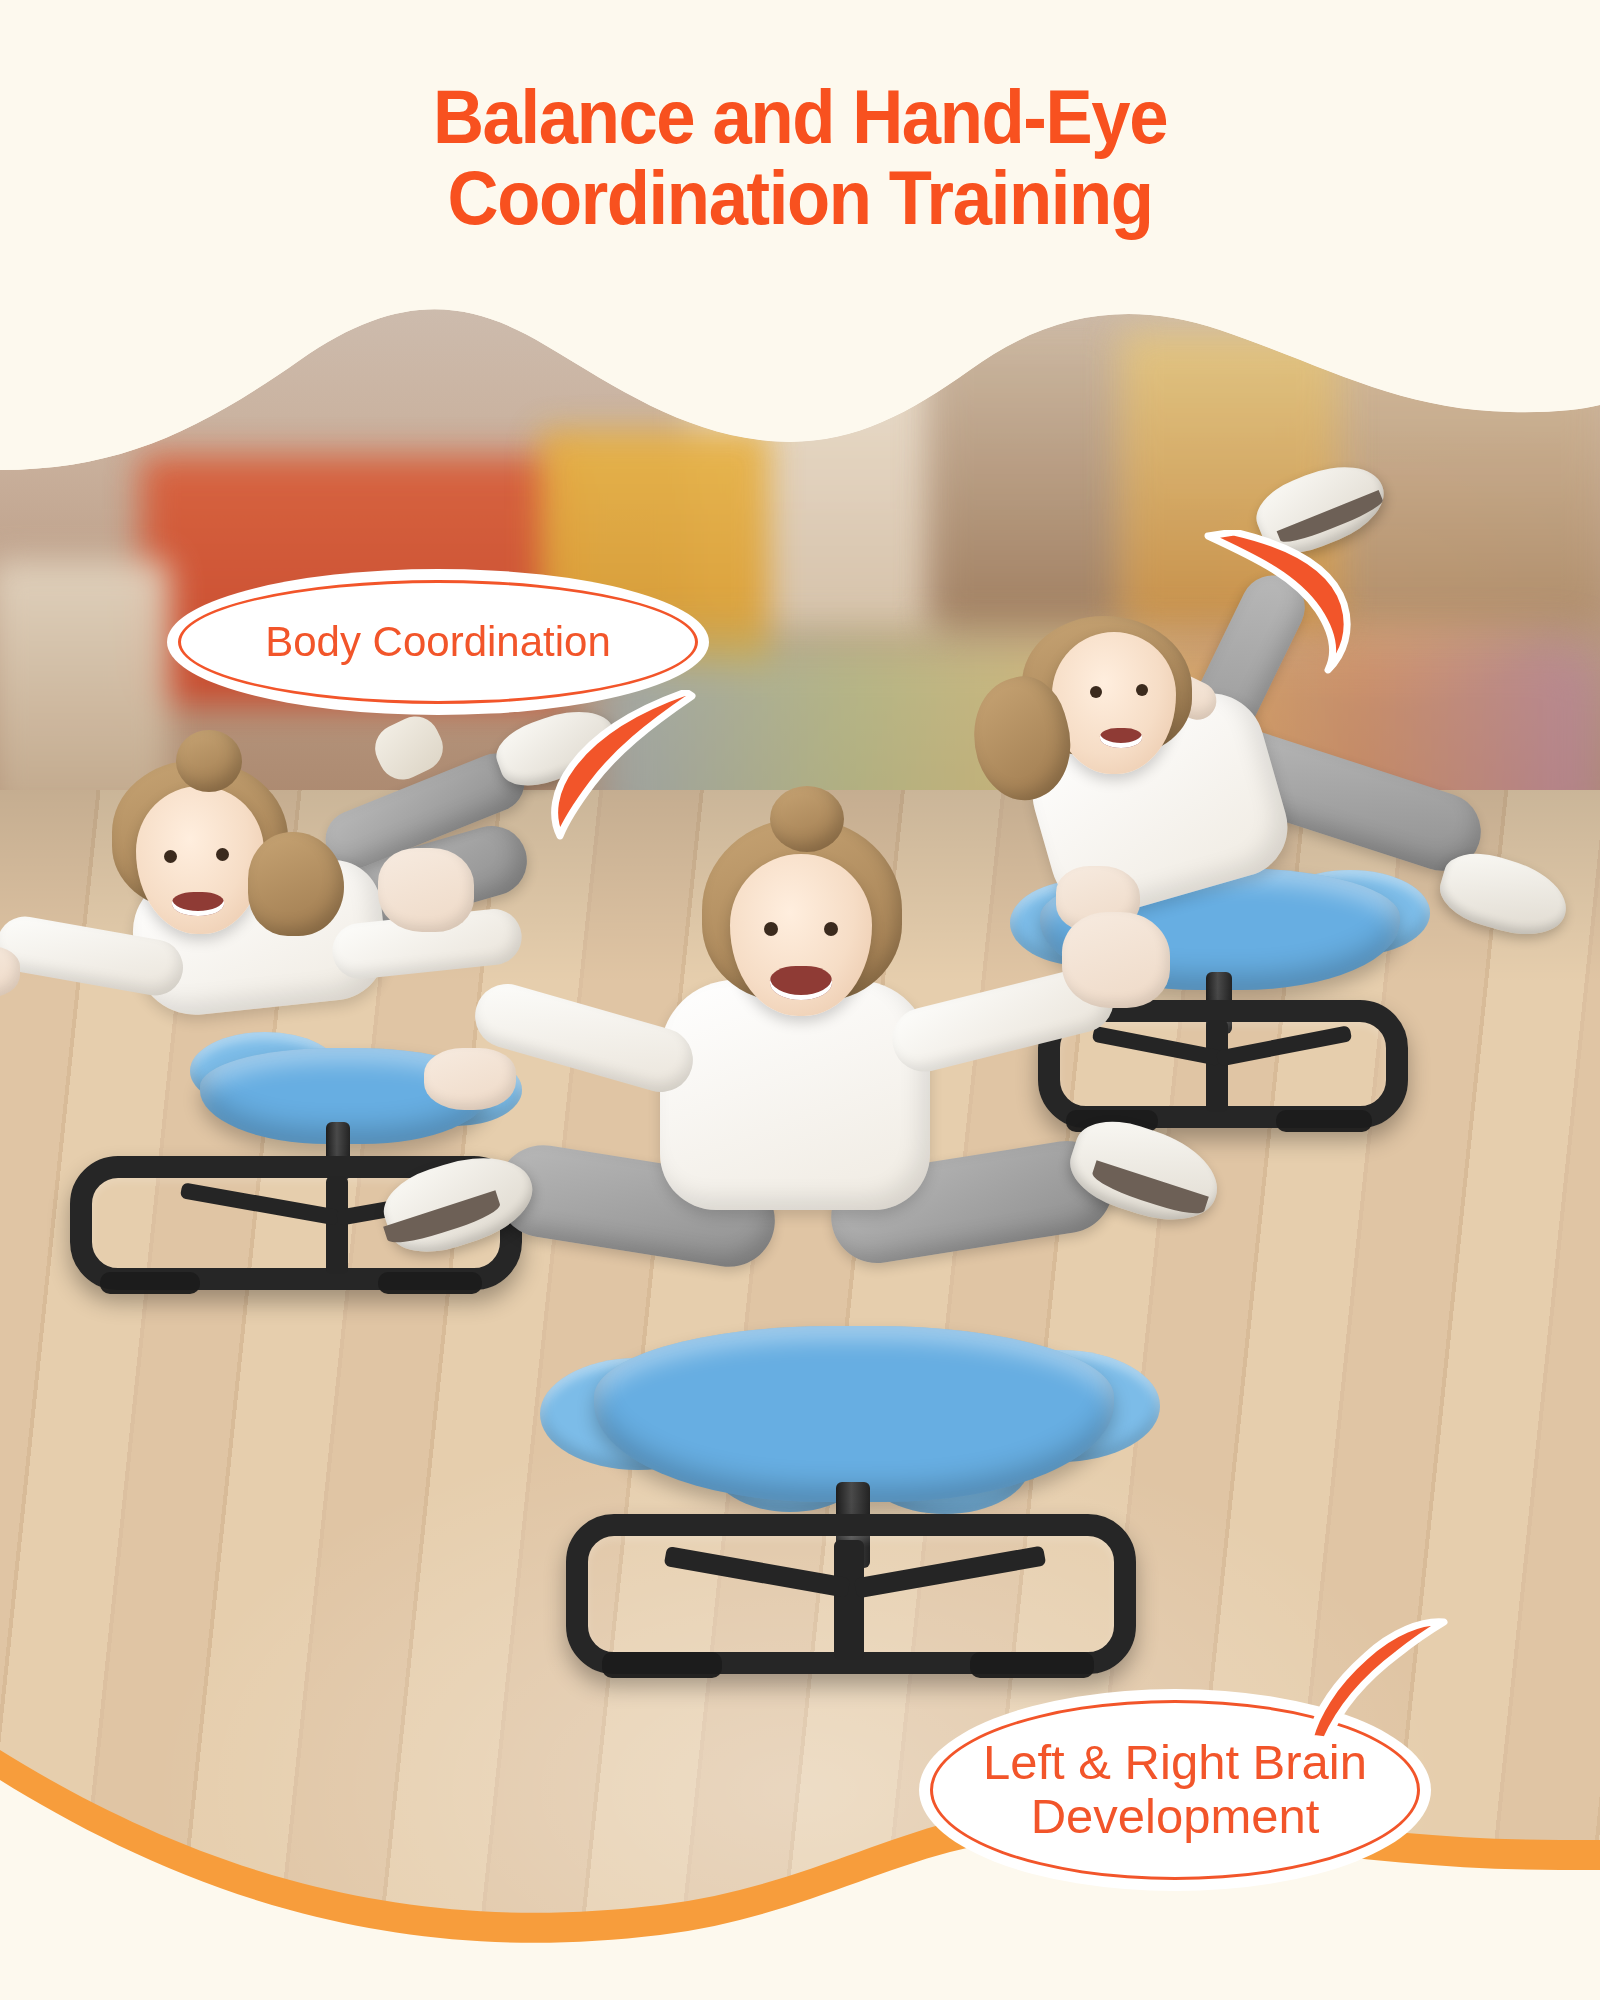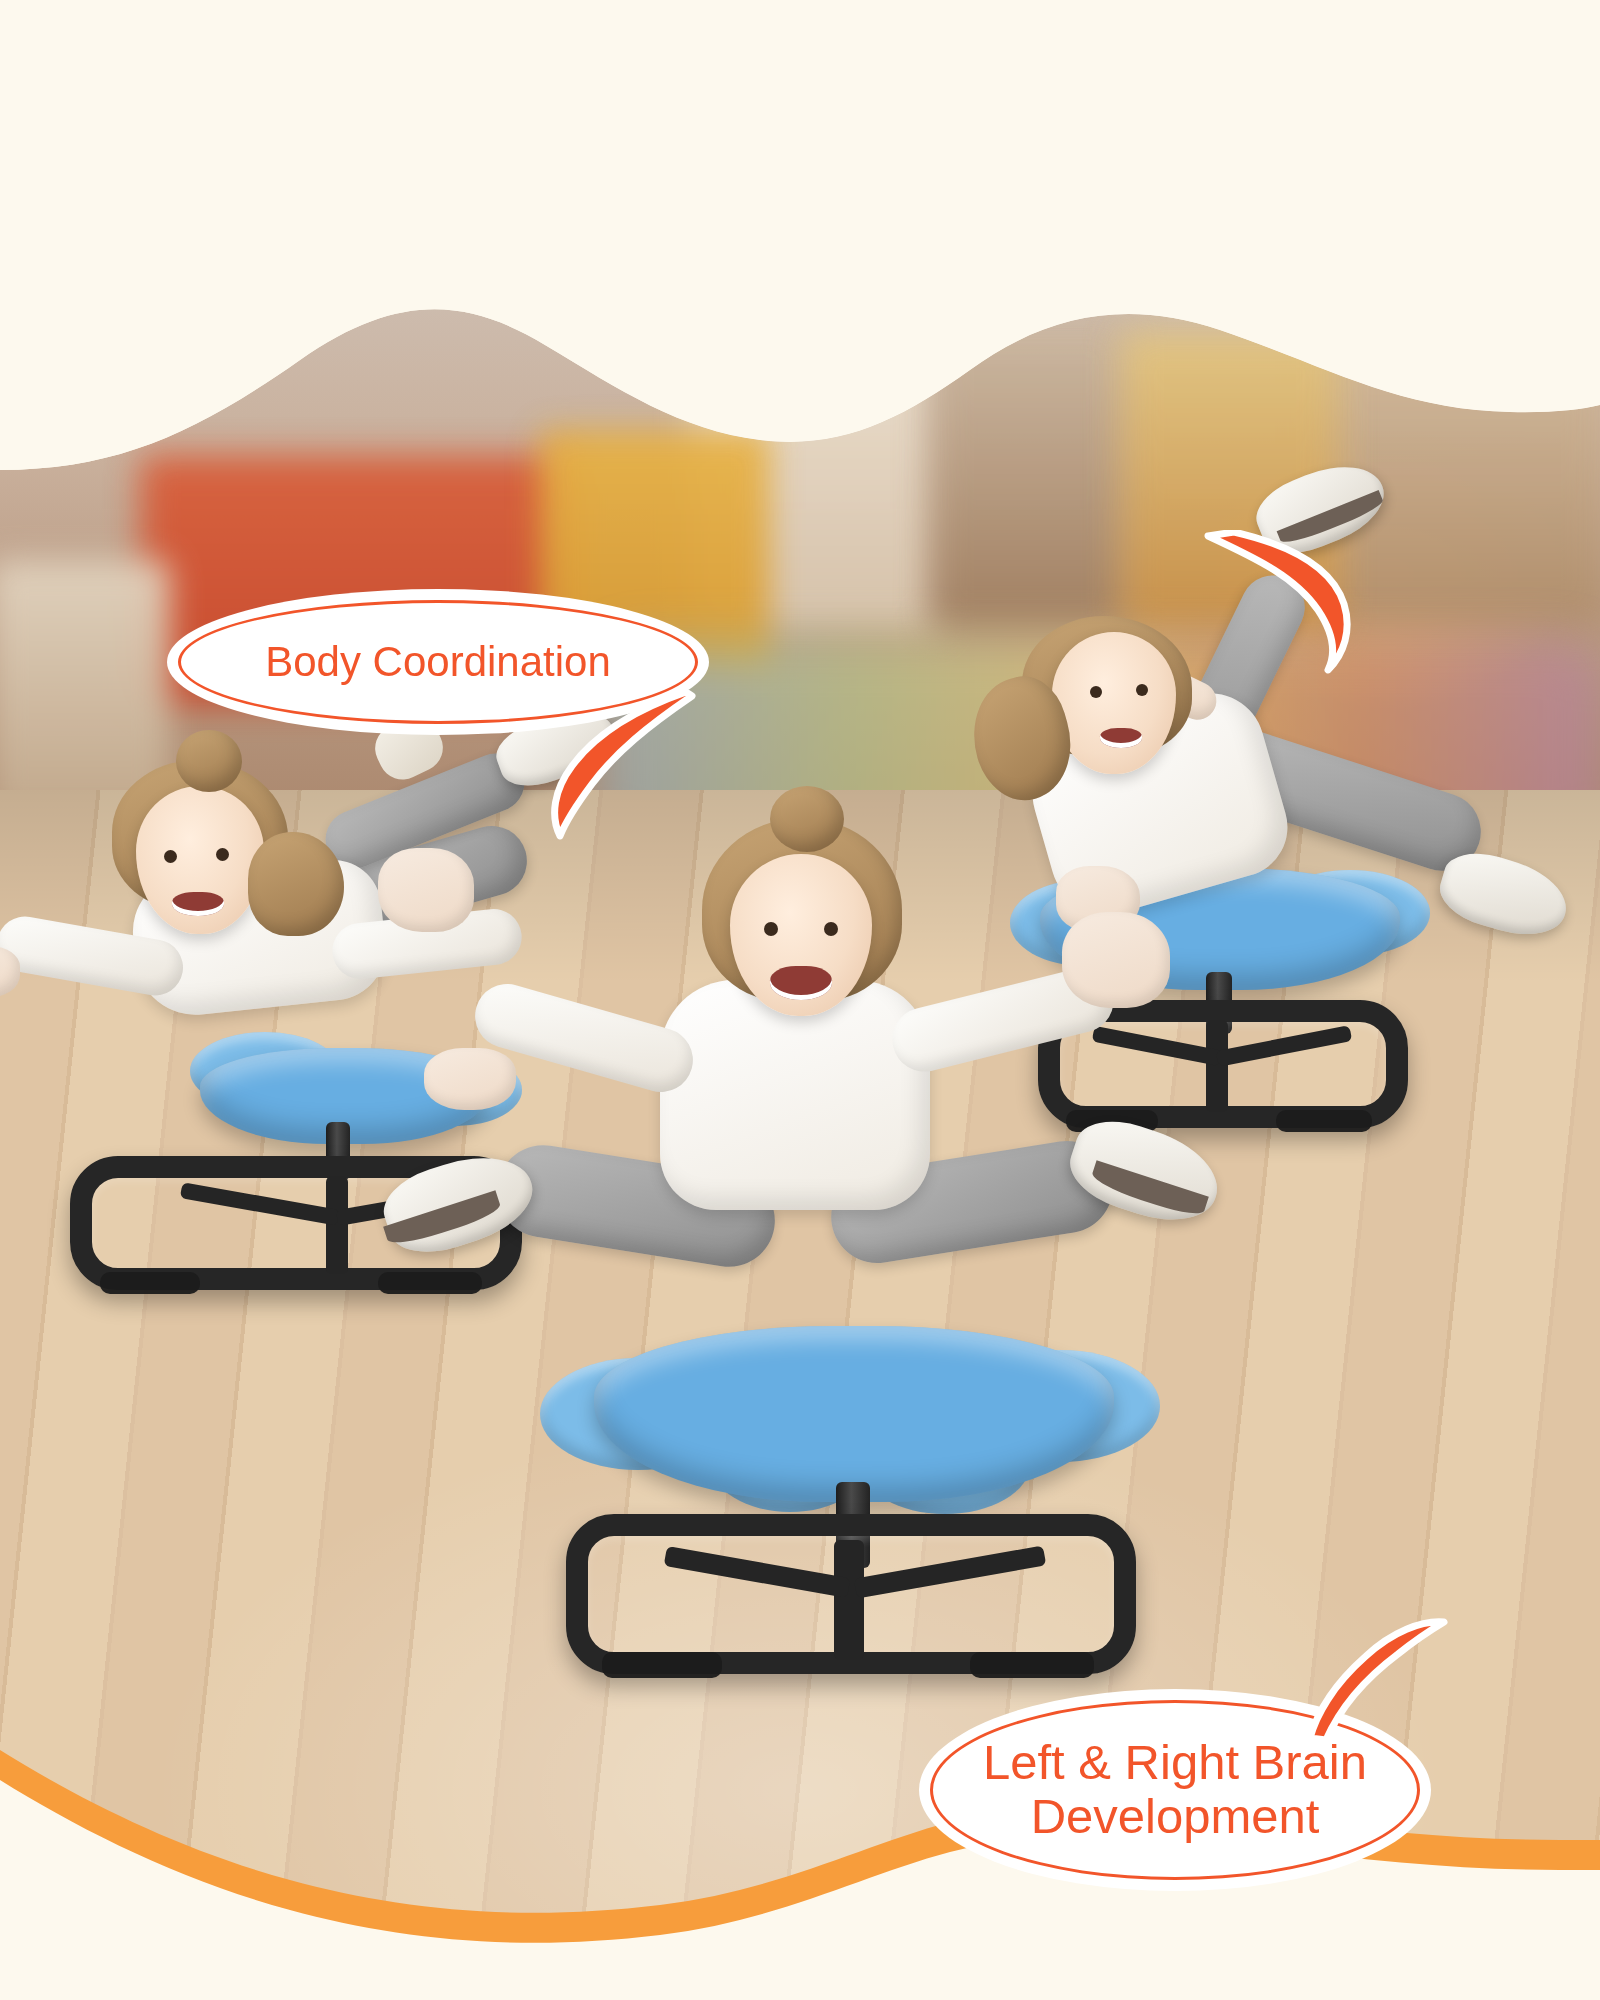--- a/index.html
+++ b/index.html
@@ -348,27 +348,31 @@
     <path d="M0,0 L1600,0 L1600,405
              C 1580,410 1550,413 1510,412
              C 1400,410 1330,368 1220,330
              C 1130,300 1050,312 970,370
              C 900,420 840,450 760,440
              C 680,430 620,390 545,345
              C 470,300 400,290 300,360
              C 200,430 120,470 0,470 Z" fill="#FDF9EE"></path>
   </svg>
 
+  <div id="title-block">
+    <span class="title-line">Balance and Hand-Eye</span>
+    <span class="title-line">Coordination Training</span>
+  </div>
 
   <svg class="tail" style="left:1200px; top:530px; width:190px; height:150px;" viewBox="0 0 190 150">
     <path d="M8,6 C 60,30 96,48 118,80 C 134,104 136,124 128,140
              C 144,124 152,100 144,74 C 132,36 86,14 34,2 Z" fill="#F2552A" stroke="#FFFFFF" stroke-width="7" stroke-linejoin="round"></path>
   </svg>
 
-  <div class="bubble" style="left:178px; top:600px; width:520px; height:124px;">
+  <div class="bubble" style="left:178px; top:580px; width:520px; height:124px;">
     <span class="bubble-text" style="font-size:42px;">Body Coordination</span>
   </div>
   <svg class="tail" style="left:520px; top:690px; width:180px; height:150px;" viewBox="0 0 180 150">
     <path d="M172,6 C 128,36 96,62 72,94 C 54,118 44,136 40,146
              C 30,126 34,100 52,76 C 80,38 126,16 166,2 Z" fill="#F2552A" stroke="#FFFFFF" stroke-width="7" stroke-linejoin="round"></path>
   </svg>
 
   <div class="bubble" style="left:930px; top:1700px; width:490px; height:180px;">
     <span class="bubble-text two-line" style="font-size:49px;"><span>Left &amp; Right Brain</span><br><span>Development</span></span>
   </div>

